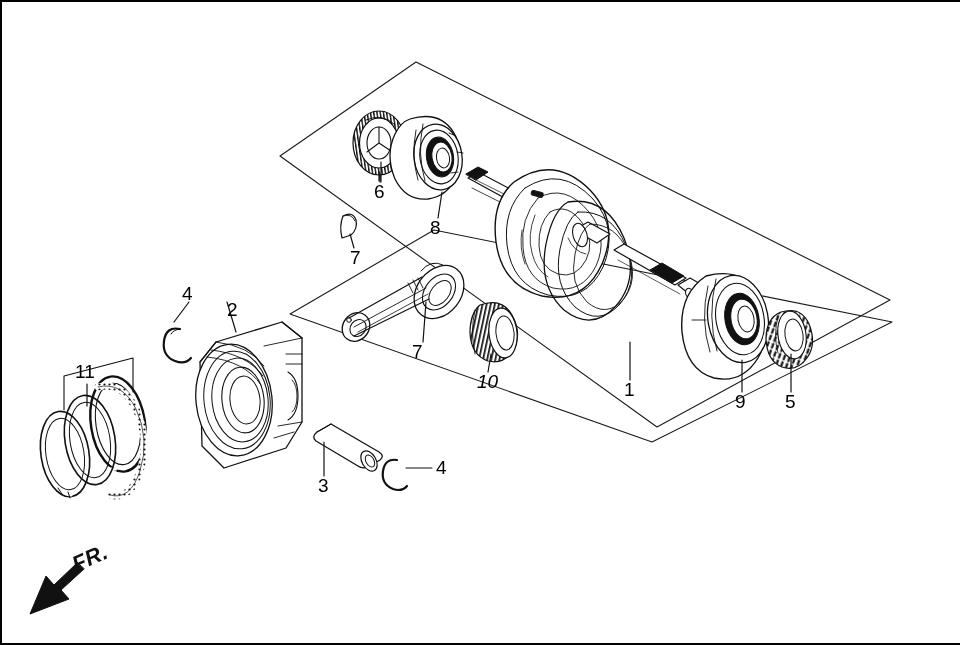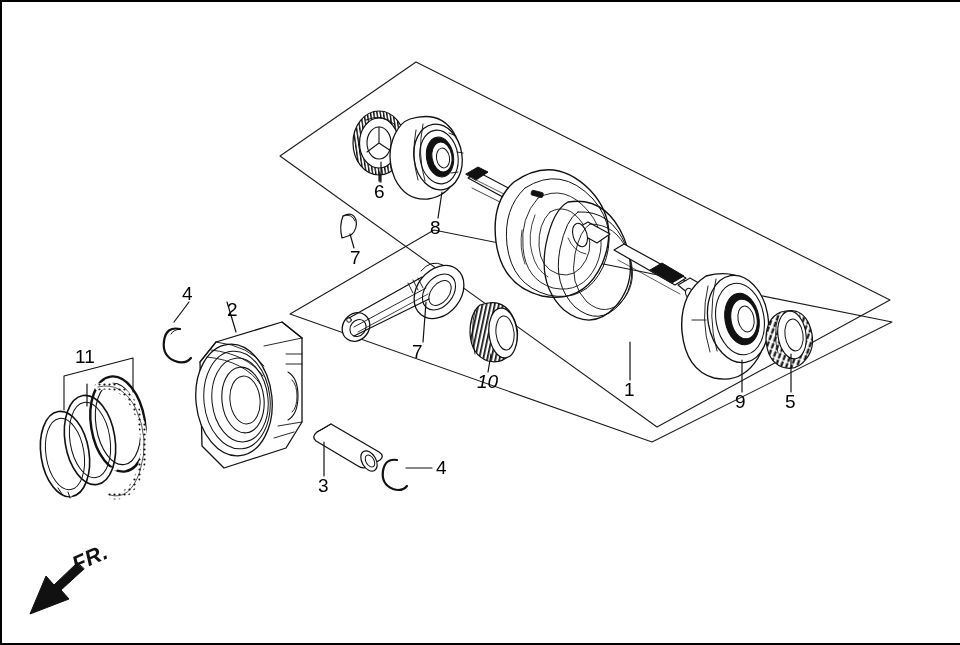--- a/index.html
+++ b/index.html
@@ -272,18 +272,18 @@
 <div class="callout" style="left:225px;top:298px;">2</div>
 <div class="callout" style="left:316px;top:474px;">3</div>
 <div class="callout" style="left:180px;top:282px;">4</div>
 <div class="callout" style="left:434px;top:456px;">4</div>
 <div class="callout" style="left:783px;top:390px;">5</div>
 <div class="callout" style="left:372px;top:180px;">6</div>
 <div class="callout" style="left:348px;top:246px;">7</div>
 <div class="callout" style="left:428px;top:216px;">8</div>
 <div class="callout" style="left:733px;top:390px;">9</div>
 <div class="callout" style="left:475px;top:370px;font-style:italic;">10</div>
-<div class="callout" style="left:73px;top:345px;">11</div>
+<div class="callout" style="left:73px;top:360px;">11</div>
 <div class="callout" style="left:410px;top:340px;">7</div>
 
 <div id="fr-label">FR.</div>
 
 </div>
 
 </body></html>

